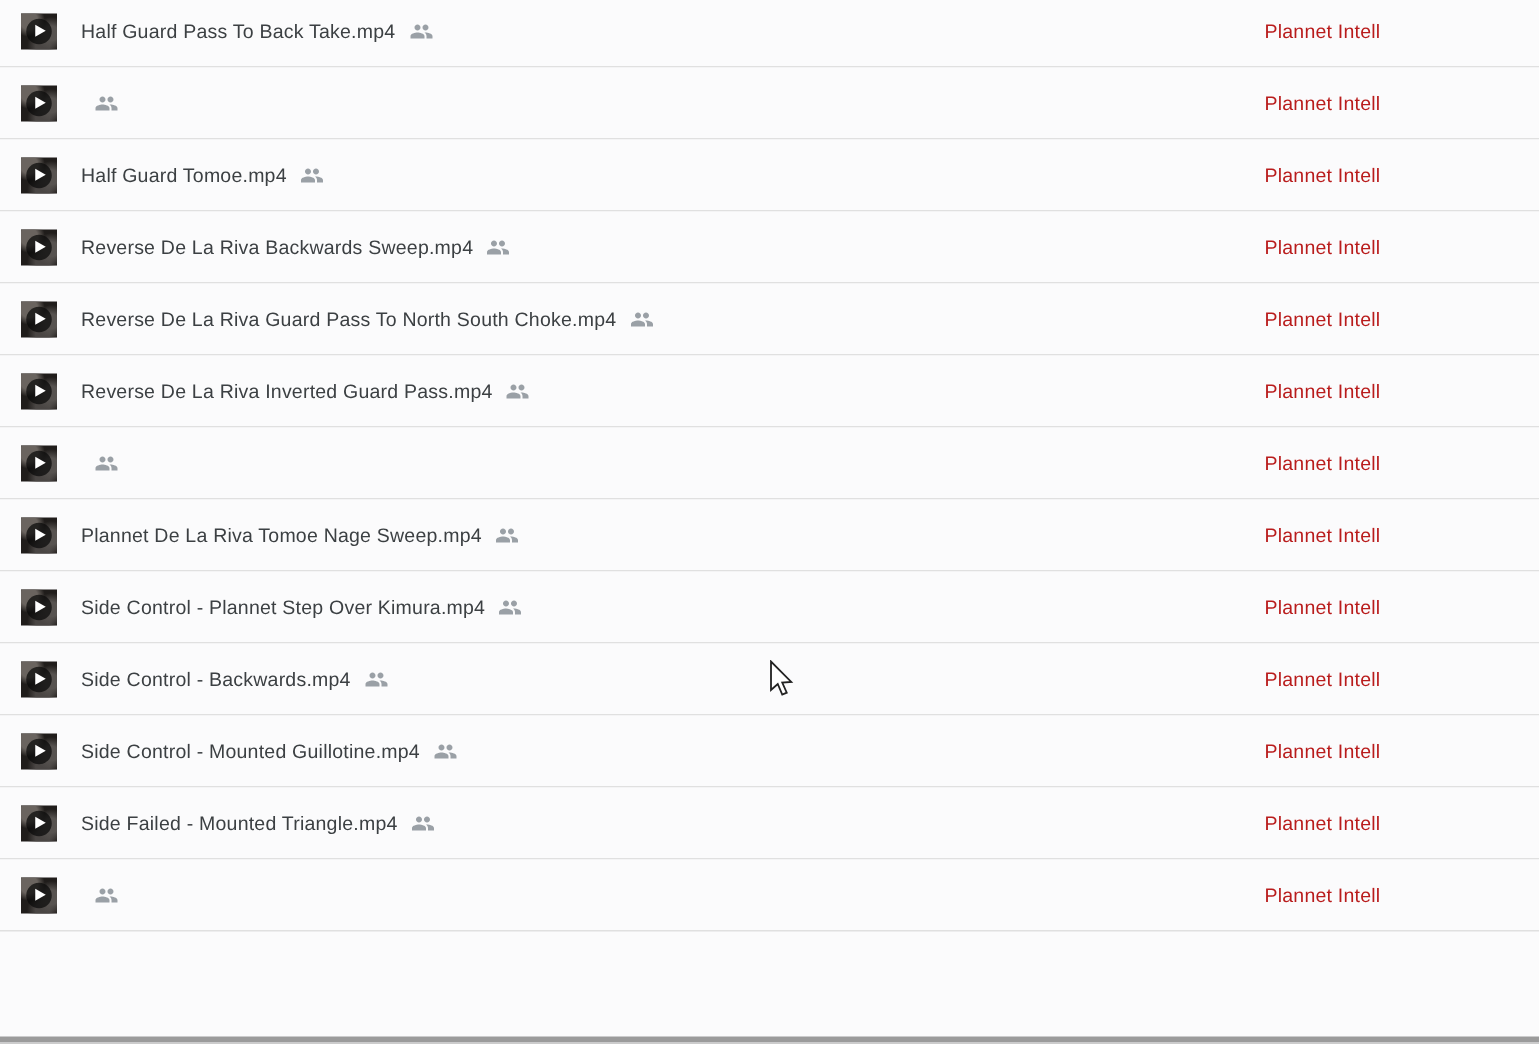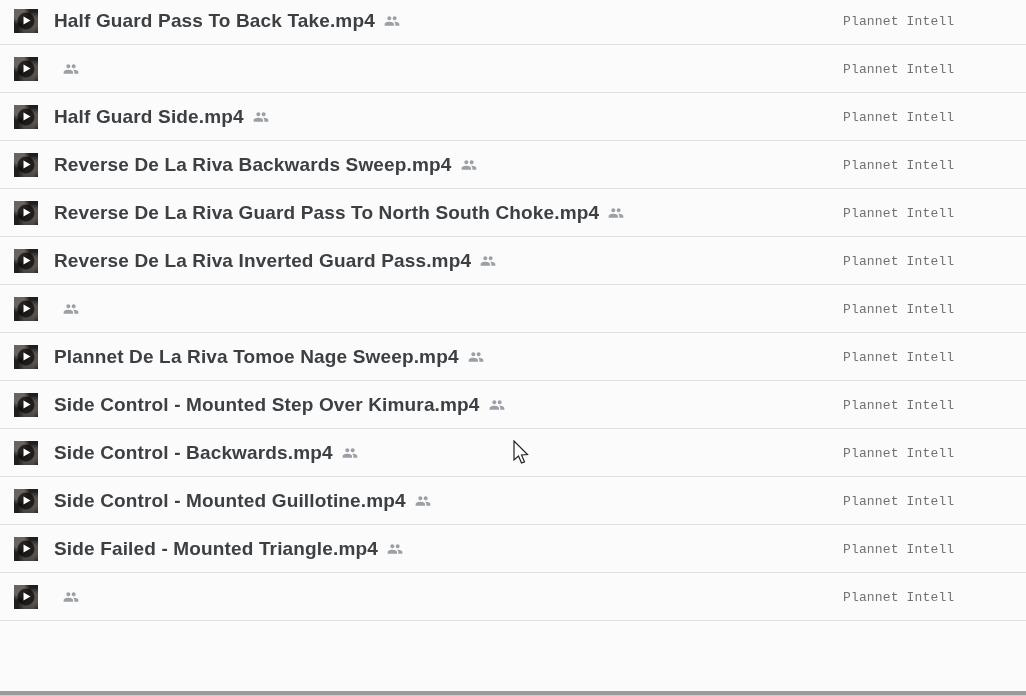--- a/index.html
+++ b/index.html
@@ -47,40 +47,38 @@
     justify-content: center;
   }
   .play-tri {
     width: 0; height: 0;
     border-left: 7px solid #ffffff;
     border-top: 4.5px solid transparent;
     border-bottom: 4.5px solid transparent;
     margin-left: 2px;
   }
   .fname {
-    font-size: 19px;
+    font-size: 13px;
     color: #3c4043;
     letter-spacing: 0.15px;
     white-space: nowrap;
-    font-weight: bold;
   }
   .shared-icon {
     margin-left: 9px;
     flex: 0 0 auto;
   }
   .owner {
     position: absolute;
     left: 843px;
     top: 50%;
     transform: translateY(-50%);
     font-size: 13px;
-    color: #737373;
+    color: #b91c1c;
     letter-spacing: 0.15px;
     white-space: nowrap;
-    font-family: Liberation Mono, monospace;
   }
   .cursor {
     position: absolute;
     left: 512px; top: 440px;
     pointer-events: none;
     z-index: 10;
   }
   .bottom-bar {
     position: absolute;
     left: 0; right: 0;
@@ -124,21 +122,21 @@
     </svg>
     <span class="owner">Plannet Intell</span>
   </div>
 
   <div class="row">
     <div class="thumb">
       <div class="play-circle">
         <div class="play-tri"></div>
       </div>
     </div>
-    <span class="fname">Half Guard Side.mp4</span>
+    <span class="fname">Half Guard Tomoe.mp4</span>
     <svg class="shared-icon" width="16" height="16" viewBox="0 0 24 24" fill="#9aa0a6" aria-hidden="true">
       <path d="M16 11c1.66 0 2.99-1.34 2.99-3S17.66 5 16 5c-1.66 0-3 1.34-3 3s1.34 3 3 3zm-8 0c1.66 0 2.99-1.34 2.99-3S9.66 5 8 5C6.34 5 5 6.34 5 8s1.34 3 3 3zm0 2c-2.33 0-7 1.17-7 3.5V19h14v-2.5c0-2.33-4.67-3.5-7-3.5zm8 0c-.29 0-.62.02-.97.05 1.16.84 1.97 1.97 1.97 3.45V19h6v-2.5c0-2.33-4.67-3.5-7-3.5z"></path>
     </svg>
     <span class="owner">Plannet Intell</span>
   </div>
 
   <div class="row">
     <div class="thumb">
       <div class="play-circle">
         <div class="play-tri"></div>
@@ -201,21 +199,21 @@
     </svg>
     <span class="owner">Plannet Intell</span>
   </div>
 
   <div class="row">
     <div class="thumb">
       <div class="play-circle">
         <div class="play-tri"></div>
       </div>
     </div>
-    <span class="fname">Side Control - Mounted Step Over Kimura.mp4</span>
+    <span class="fname">Side Control - Plannet Step Over Kimura.mp4</span>
     <svg class="shared-icon" width="16" height="16" viewBox="0 0 24 24" fill="#9aa0a6" aria-hidden="true">
       <path d="M16 11c1.66 0 2.99-1.34 2.99-3S17.66 5 16 5c-1.66 0-3 1.34-3 3s1.34 3 3 3zm-8 0c1.66 0 2.99-1.34 2.99-3S9.66 5 8 5C6.34 5 5 6.34 5 8s1.34 3 3 3zm0 2c-2.33 0-7 1.17-7 3.5V19h14v-2.5c0-2.33-4.67-3.5-7-3.5zm8 0c-.29 0-.62.02-.97.05 1.16.84 1.97 1.97 1.97 3.45V19h6v-2.5c0-2.33-4.67-3.5-7-3.5z"></path>
     </svg>
     <span class="owner">Plannet Intell</span>
   </div>
 
   <div class="row">
     <div class="thumb">
       <div class="play-circle">
         <div class="play-tri"></div>

